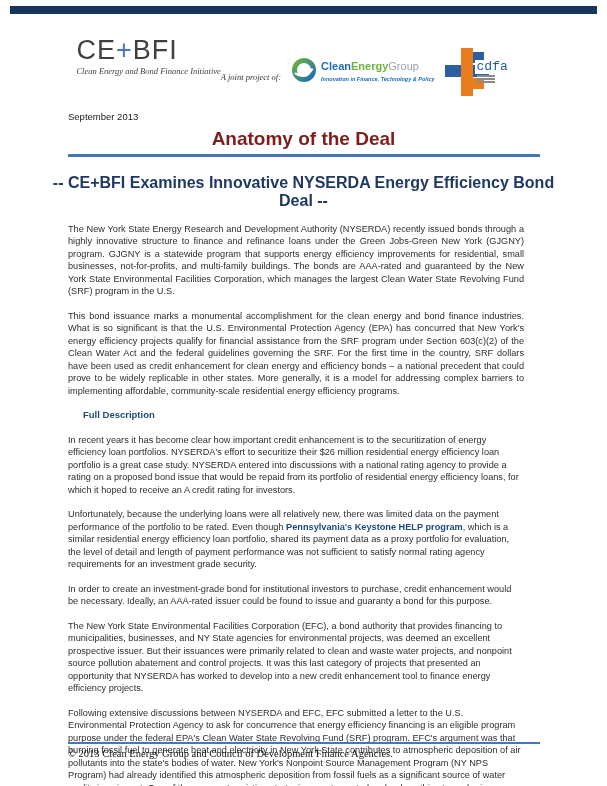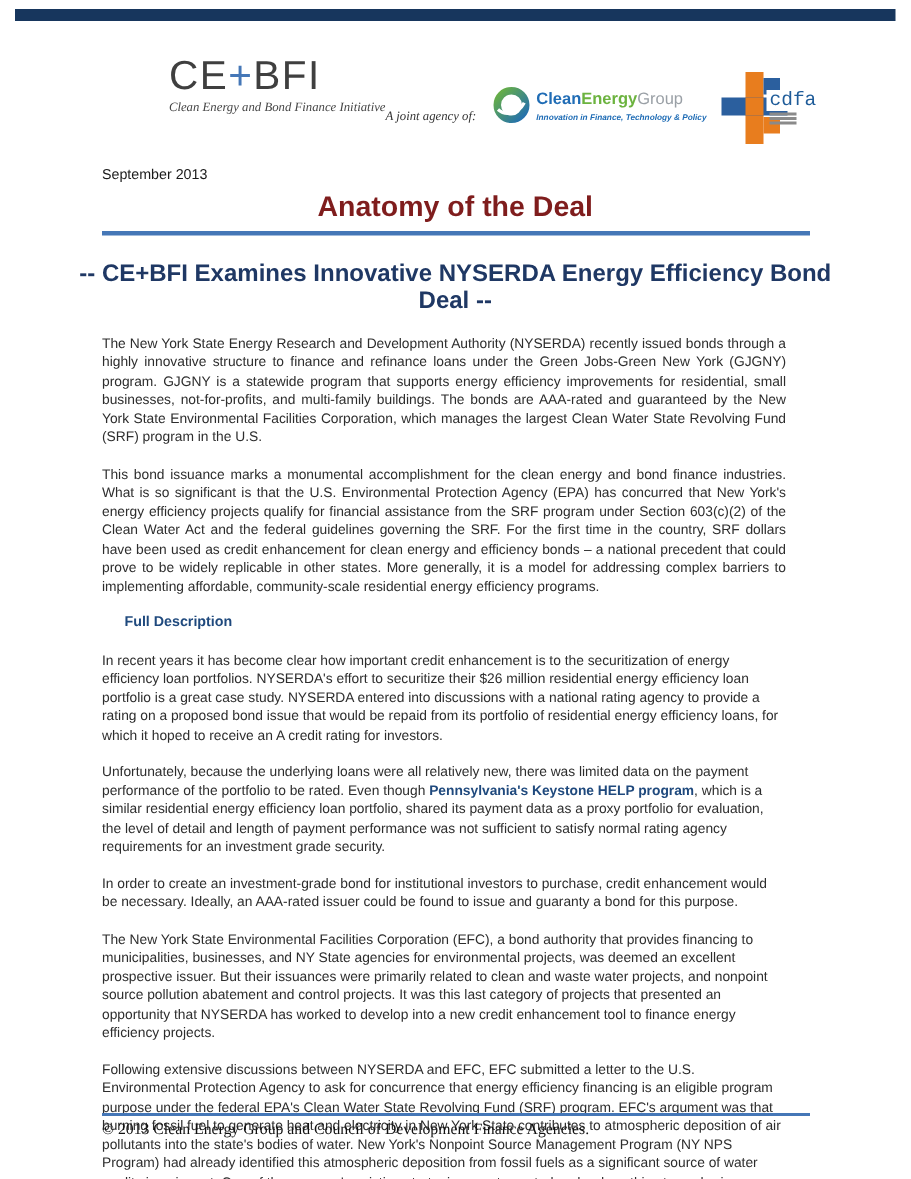--- a/index.html
+++ b/index.html
@@ -1,20 +1,20 @@
 <!DOCTYPE html>
 <html><head>
 <meta charset="utf-8">
 <style>
   html,body{margin:0;padding:0;background:#fff;}
   .page{position:relative;width:607px;height:786px;background:#fff;overflow:hidden;
         font-family:"Liberation Sans",sans-serif;color:#2d2d2d;}
   .top-bar{margin:6px 10px 0 10px;height:8px;background:#17365d;}
   
-  .header-row{margin:22px 64px 0 40px;display:flex;justify-content:flex-end;align-items:flex-start;}
+  .header-row{margin:22px 64px 0 40px;display:flex;justify-content:center;align-items:flex-start;}
   .cebfi-text{font-size:27px;color:#3f3f3f;letter-spacing:1px;line-height:28px;}
   .cebfi-text .plus{color:#4577b7;}
   .cebfi-tagline{font-family:"Liberation Serif",serif;font-style:italic;font-size:8.5px;color:#444;margin-top:2px;}
   .partners{display:flex;align-items:center;gap:10px;margin-top:12px;}
   .joint-label{font-family:"Liberation Serif",serif;font-style:italic;font-size:8.5px;color:#333;white-space:nowrap;margin-top:10px;}
   .ceg{display:flex;align-items:center;gap:4px;}
   .ceg-textcol{line-height:10px;}
   .ceg-name{font-size:11px;font-weight:bold;white-space:nowrap;}
   .ceg-name .c1{color:#1f6cb5;}
   .ceg-name .c2{color:#6cb33f;}
@@ -52,21 +52,21 @@
 
   <div class="top-bar"></div>
 
   <div class="header-row">
     <div>
       <div class="cebfi-text"><span>CE</span><span class="plus">+</span><span>BFI</span></div>
       <div class="cebfi-tagline">Clean Energy and Bond Finance Initiative</div>
     </div>
 
     <div class="partners">
-      <div class="joint-label">A joint agency of:</div>
+      <div class="joint-label">A joint project of:</div>
 
       <div class="ceg">
         <span>
           <svg width="26" height="26" viewBox="0 0 26 26">
             <defs>
               <linearGradient id="cegG" x1="0" y1="0" x2="1" y2="1">
                 <stop offset="0" stop-color="#6cb33f"></stop>
                   <stop offset="1" stop-color="#1f6cb5"></stop>
               </linearGradient>
             </defs>

